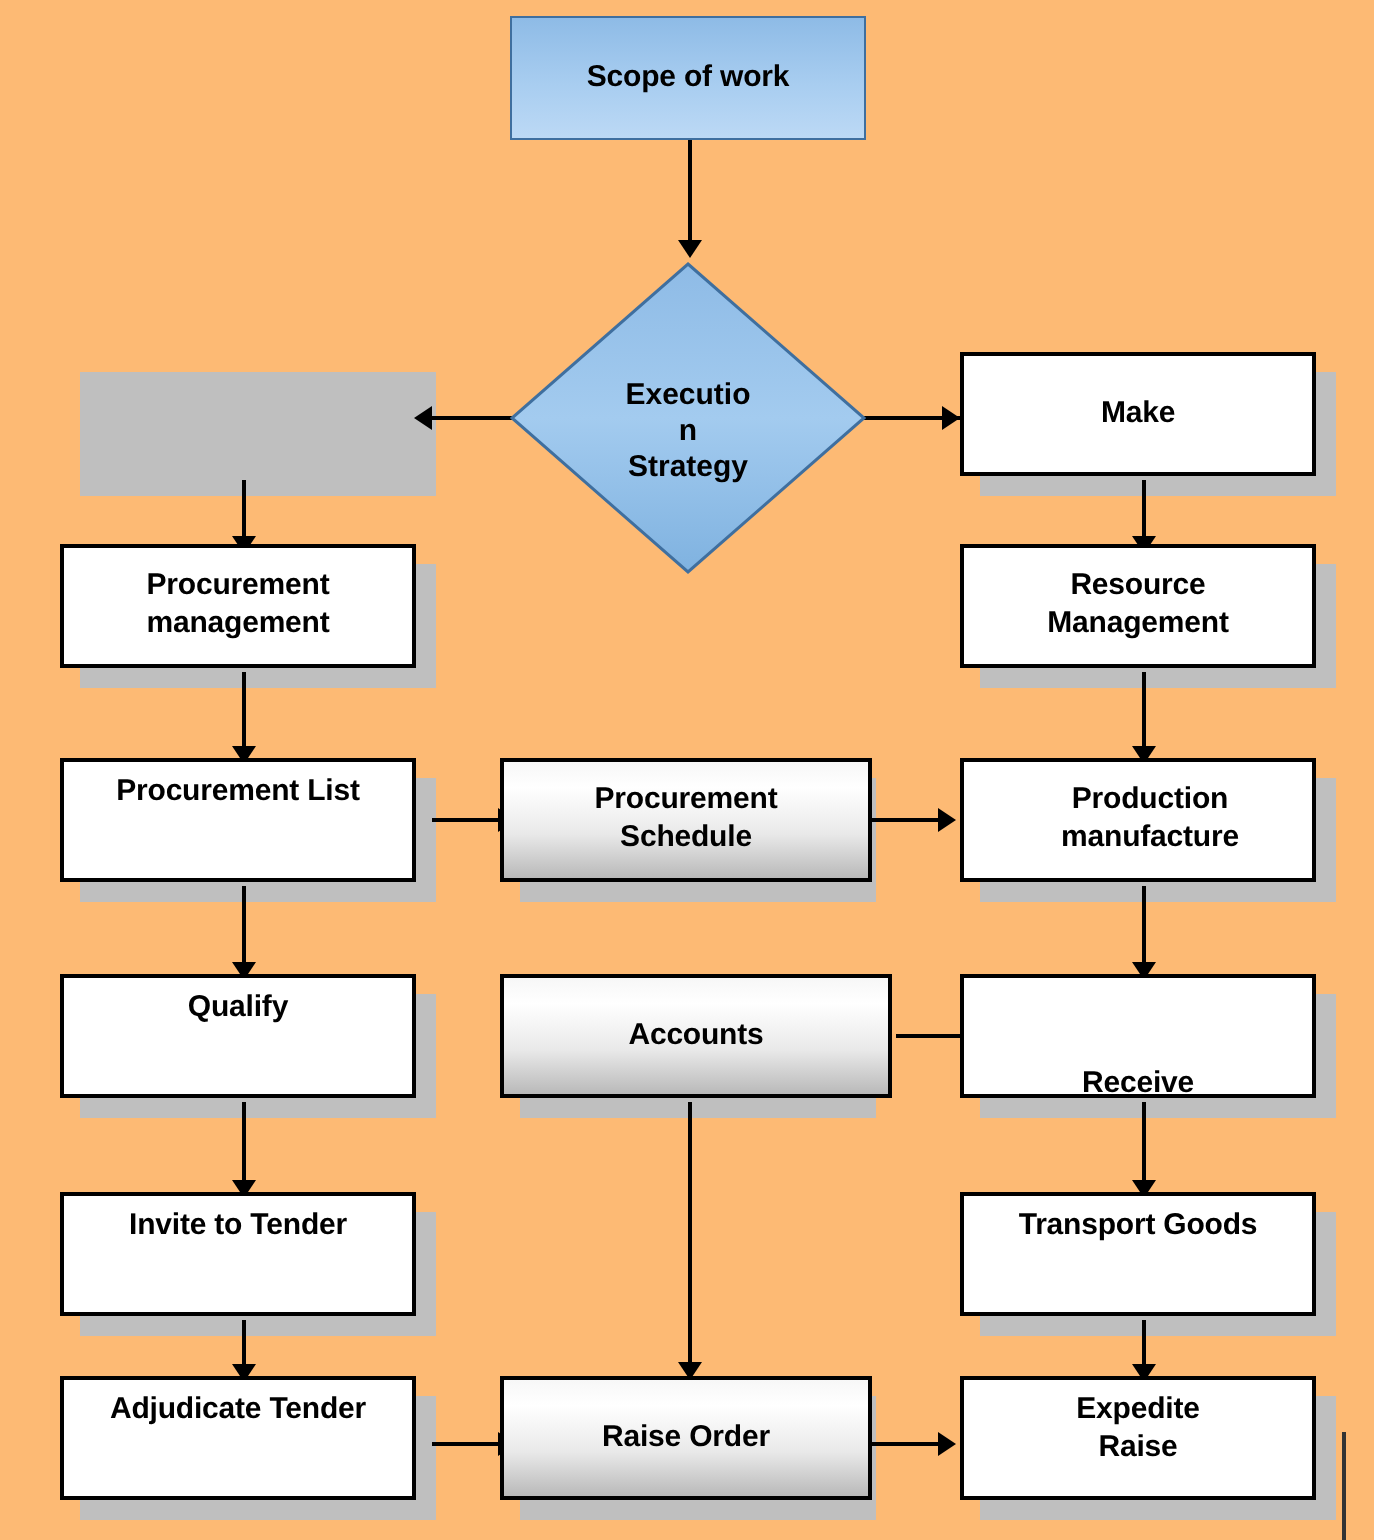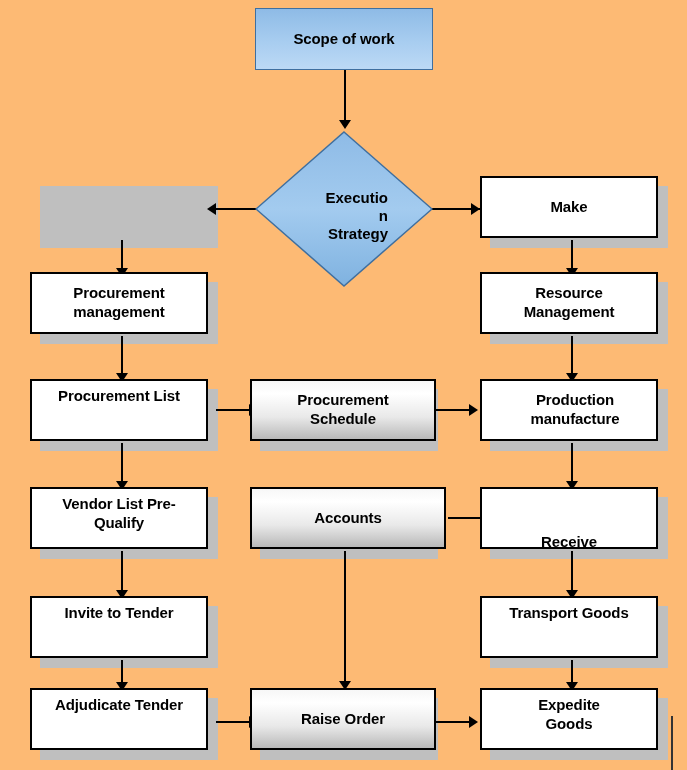--- a/index.html
+++ b/index.html
@@ -59,21 +59,21 @@
   .diamond-wrap{ position:absolute; z-index:3; }
   .diamond-shape{ position:absolute; left:0; top:0; }
   .diamond-label{
     position:absolute; left:0; top:0; width:100%; height:100%;
     display:flex; align-items:center; justify-content:center;
     font-weight:bold; font-size:15px; line-height:1.2; text-align:center;
     color:#000; pointer-events:none;
     padding-top:14px; box-sizing:border-box;
     overflow:hidden;
   }
-  .diamond-label span{ display:block; width:88px;text-align:right; }
+  .diamond-label span{ display:block; width:88px; }
 
   
   .ln{ position:absolute; background:#000000; z-index:2; }
   .lnv{ width:2px; }
   .lnh{ height:2px; }
   .arw{ position:absolute; width:0; height:0; z-index:2; }
   .arw.down{ border-left:6px solid transparent; border-right:6px solid transparent; border-top:9px solid #000; }
   .arw.right{ border-top:6px solid transparent; border-bottom:6px solid transparent; border-left:9px solid #000; }
   .arw.left{ border-top:6px solid transparent; border-bottom:6px solid transparent; border-right:9px solid #000; }
 
@@ -193,21 +193,20 @@
         <i style="font-style:normal;display:block">management</i>
       </span>
   </div>
 
   <div class="node plain top" style="left:30px; top:379px; width:178px; height:62px;">
     <span>Procurement List</span>
   </div>
 
   <div class="node plain top" style="left:30px; top:487px; width:178px; height:62px;">
     <span>
-        <i style="font-style:normal;display:block">Vendor List Pre-</i>
         <i style="font-style:normal;display:block">Qualify</i>
       </span>
   </div>
 
   <div class="node plain top" style="left:30px; top:596px; width:178px; height:62px;">
     <span>Invite to Tender</span>
   </div>
 
   <div class="node plain top" style="left:30px; top:688px; width:178px; height:62px;">
     <span>Adjudicate Tender</span>
@@ -252,17 +251,17 @@
       </span>
   </div>
 
   <div class="node plain top" style="left:480px; top:596px; width:178px; height:62px;">
     <span>Transport Goods</span>
   </div>
 
   <div class="node plain top" style="left:480px; top:688px; width:178px; height:62px;">
     <span>
         <i style="font-style:normal;display:block">Expedite</i>
-        <i style="font-style:normal;display:block">Goods</i>
+        <i style="font-style:normal;display:block">Raise</i>
       </span>
   </div>
 
 </div>
 
 </body></html>

